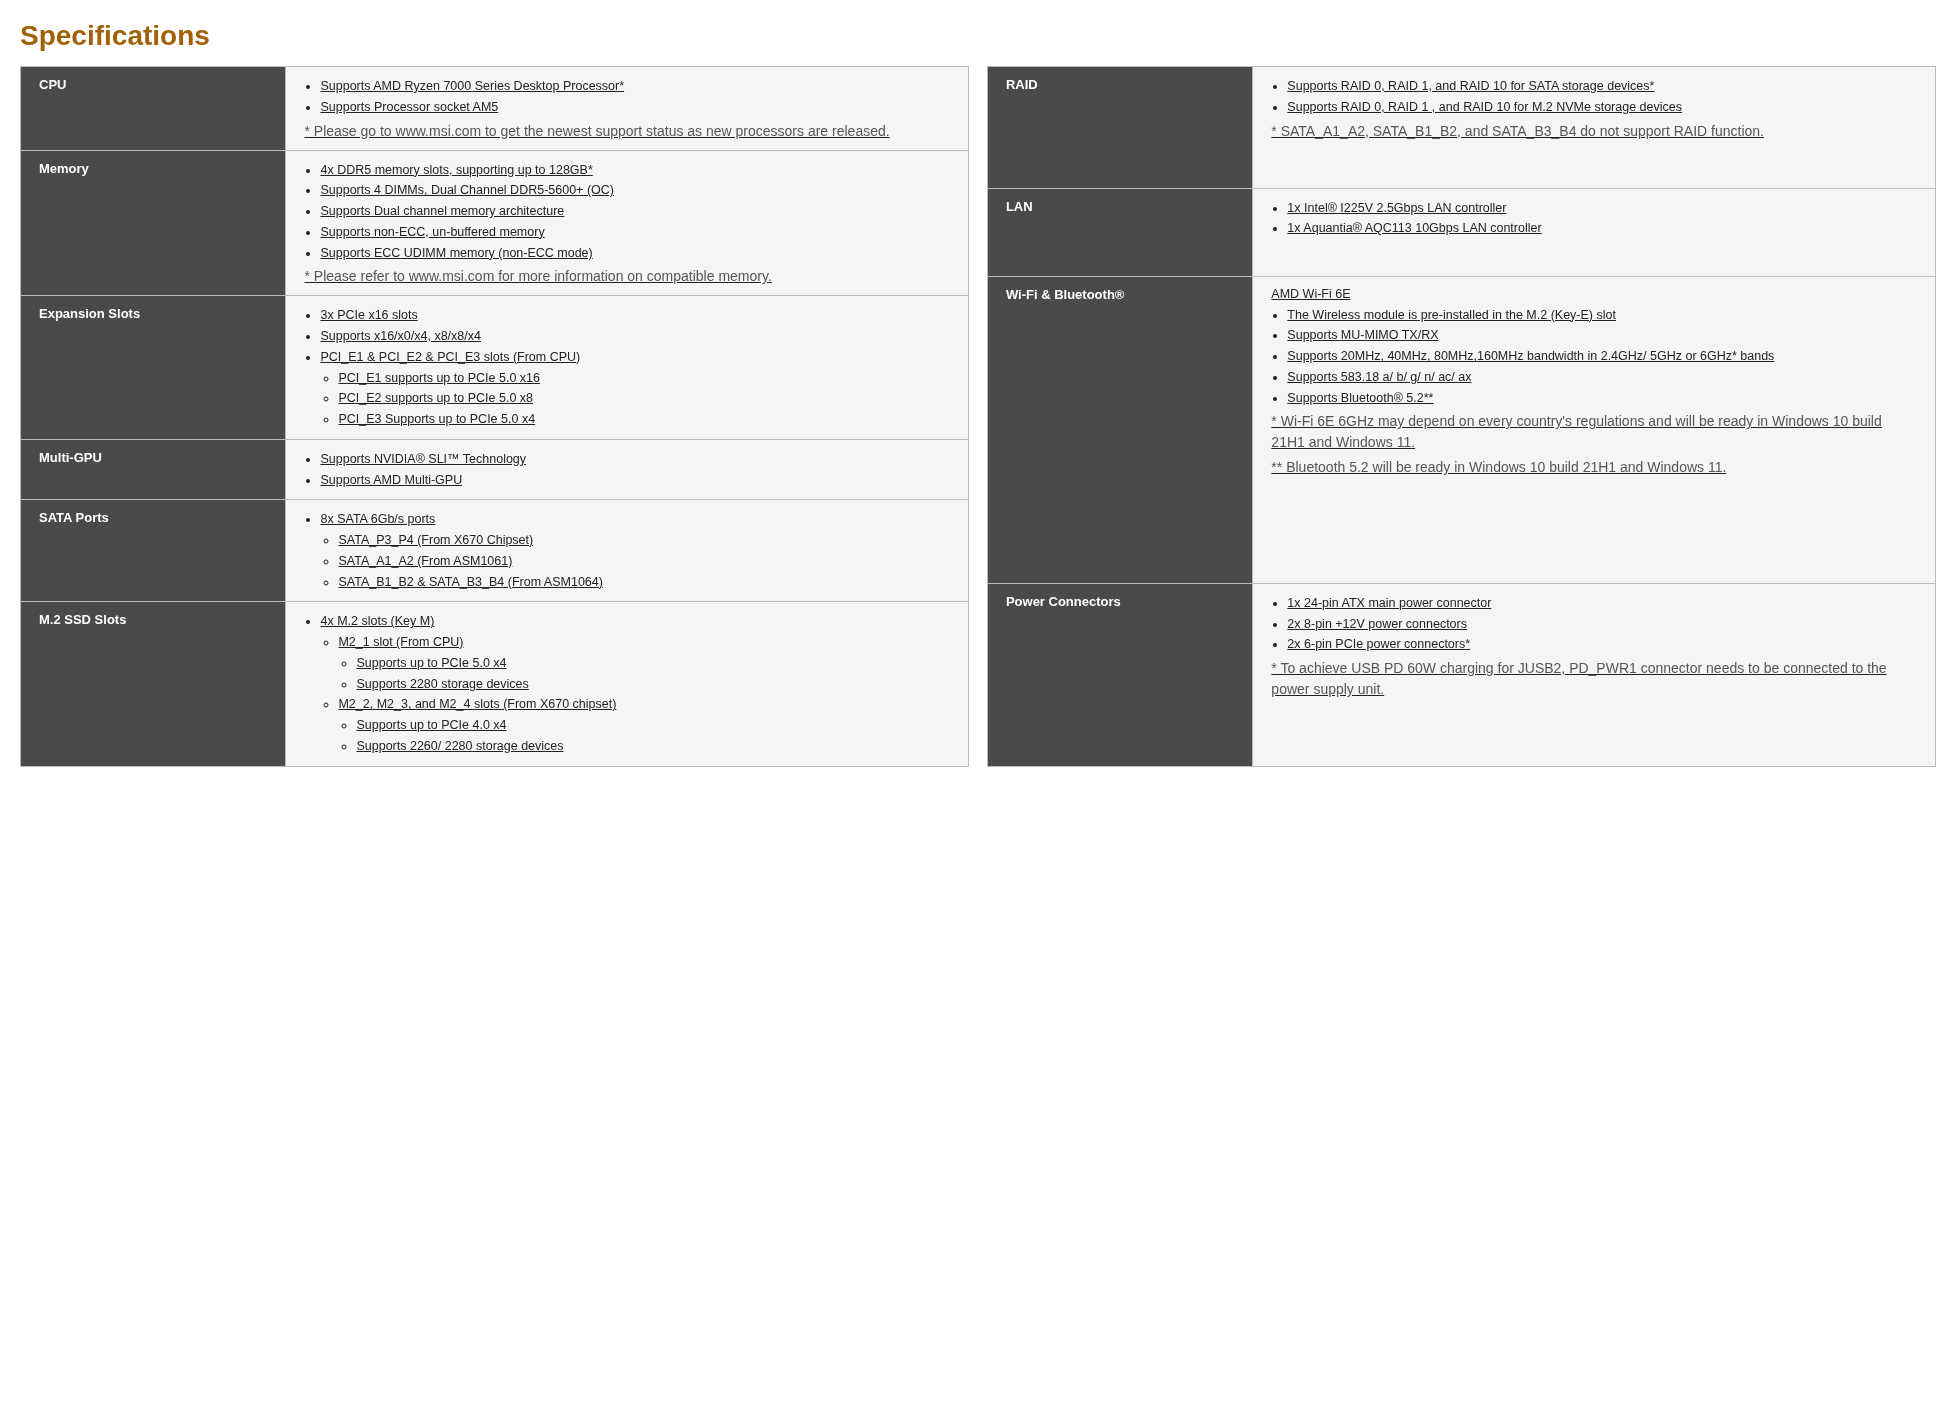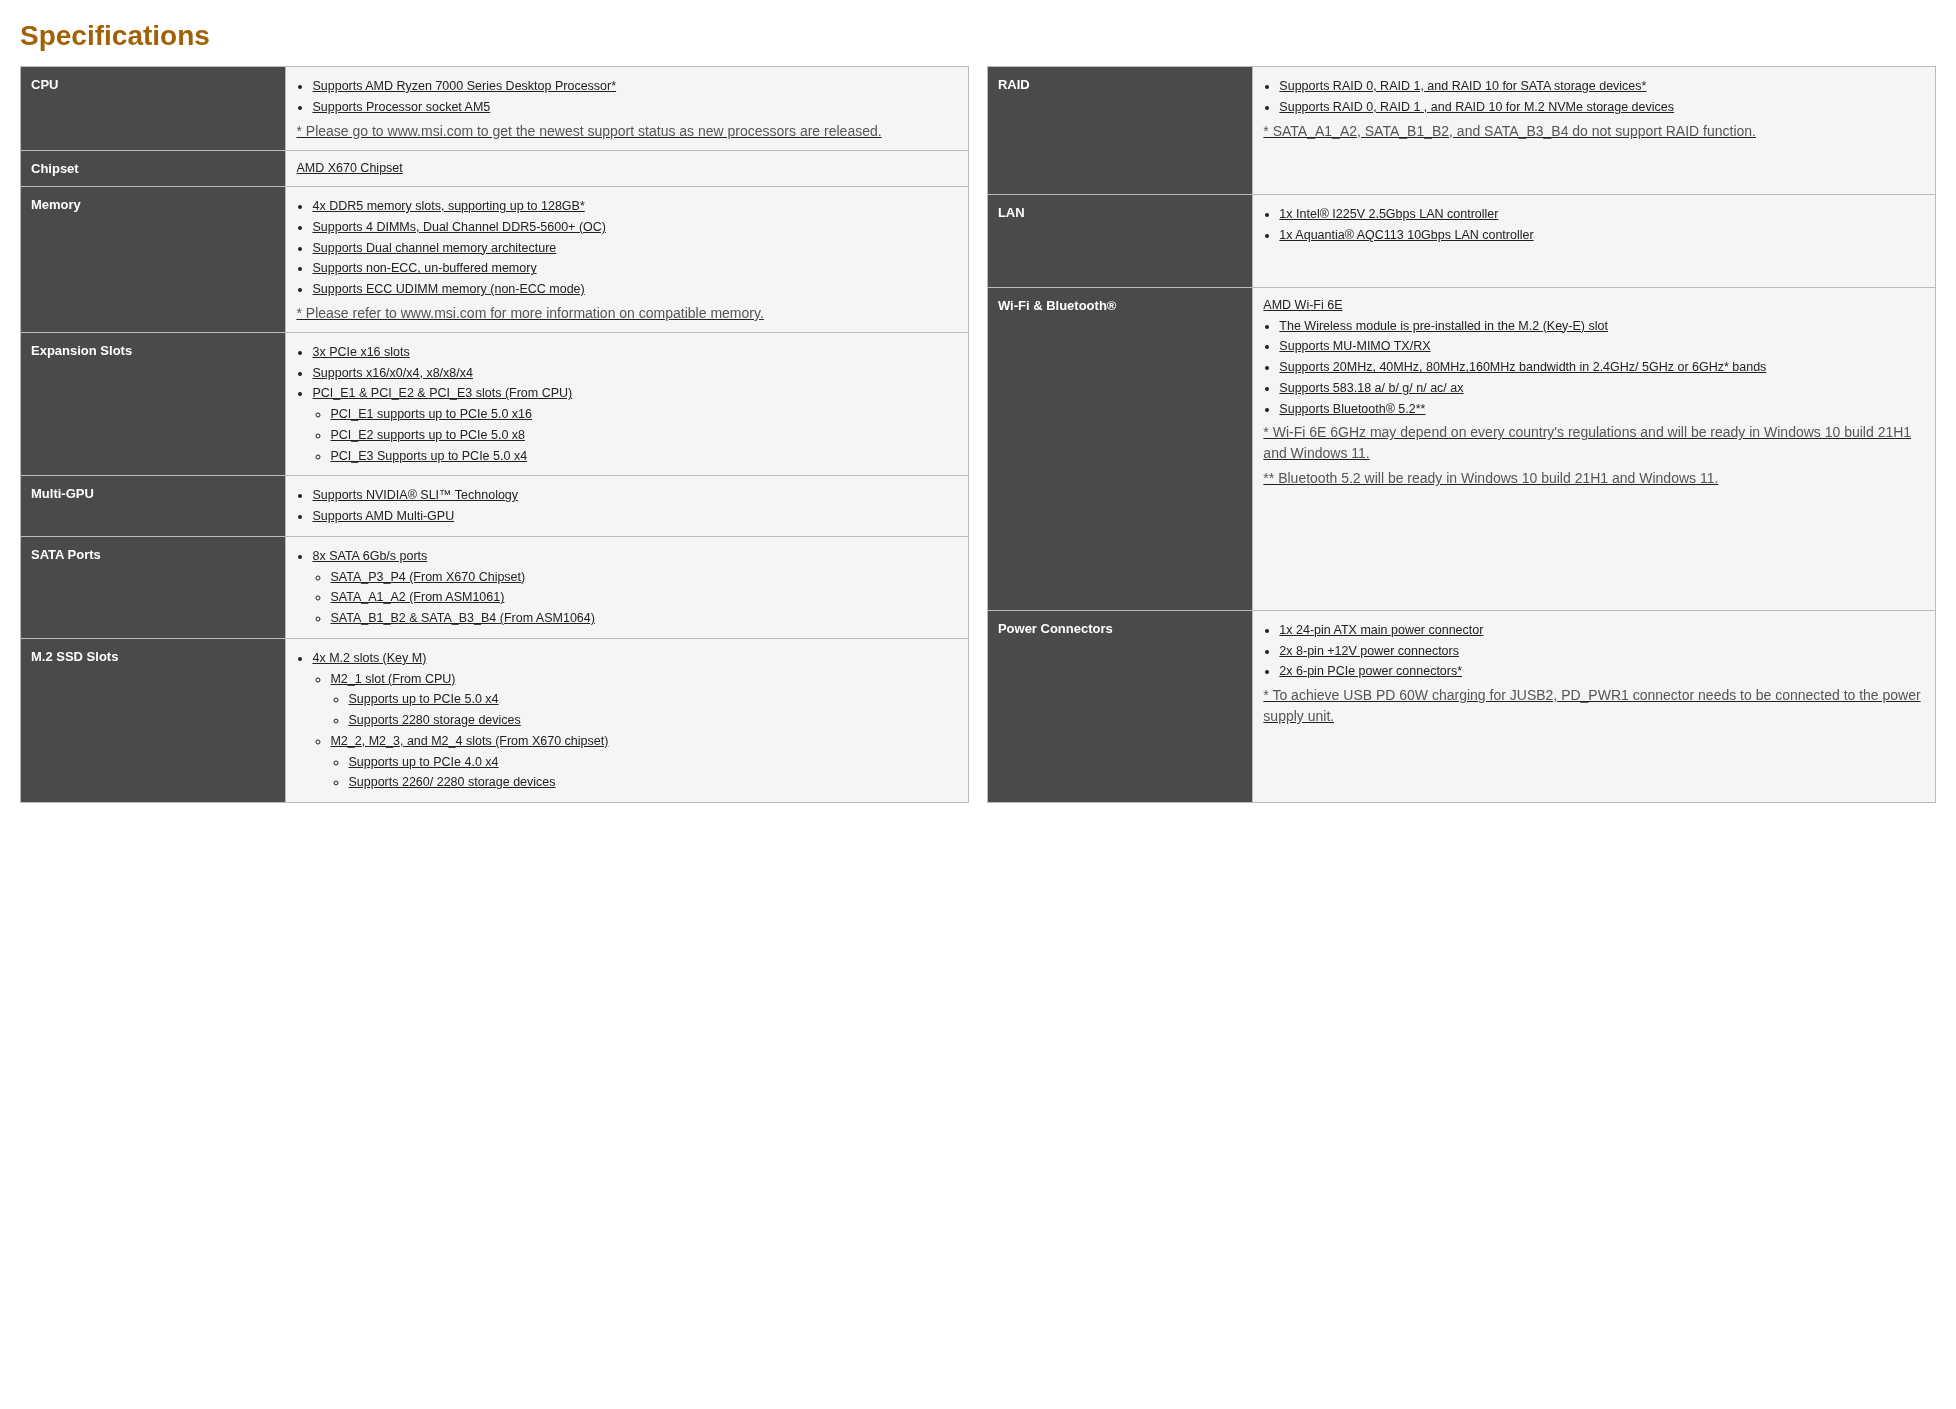--- a/index.html
+++ b/index.html
@@ -21,21 +21,21 @@
       gap: 0;
       width: 100%;
     }
     .specs-table {
       width: 50%;
       border-collapse: collapse;
     }
     .specs-table td {
       border: 1px solid #bbb;
       vertical-align: top;
-      padding: 8px 10px;
+      padding: 8px 18px;
       line-height: 1.5;
     }
     .label-cell {
       background-color: #4a4a4a;
       color: #ffffff;
       font-weight: bold;
       width: 28%;
       font-size: 13px;
     }
     .value-cell {
@@ -75,24 +75,20 @@
     <tbody id="left-tbody">
         <tr>
           <td class="label-cell">CPU</td>
           <td class="value-cell">
             <ul>
               <li>Supports AMD Ryzen 7000 Series Desktop Processor*</li>
               <li>Supports Processor socket AM5</li>
             </ul>
             <div class="note">* Please go to www.msi.com to get the newest support status as new processors are released.</div>
           </td>
-        </tr>
-        <tr>
-          <td class="label-cell">Chipset</td>
-          <td class="value-cell">AMD X670 Chipset</td>
         </tr>
         <tr>
           <td class="label-cell">Memory</td>
           <td class="value-cell">
             <ul>
               <li>4x DDR5 memory slots, supporting up to 128GB*</li>
               <li>Supports 4 DIMMs, Dual Channel DDR5-5600+ (OC)</li>
               <li>Supports Dual channel memory architecture</li>
               <li>Supports non-ECC, un-buffered memory</li>
               <li>Supports ECC UDIMM memory (non-ECC mode)</li>

